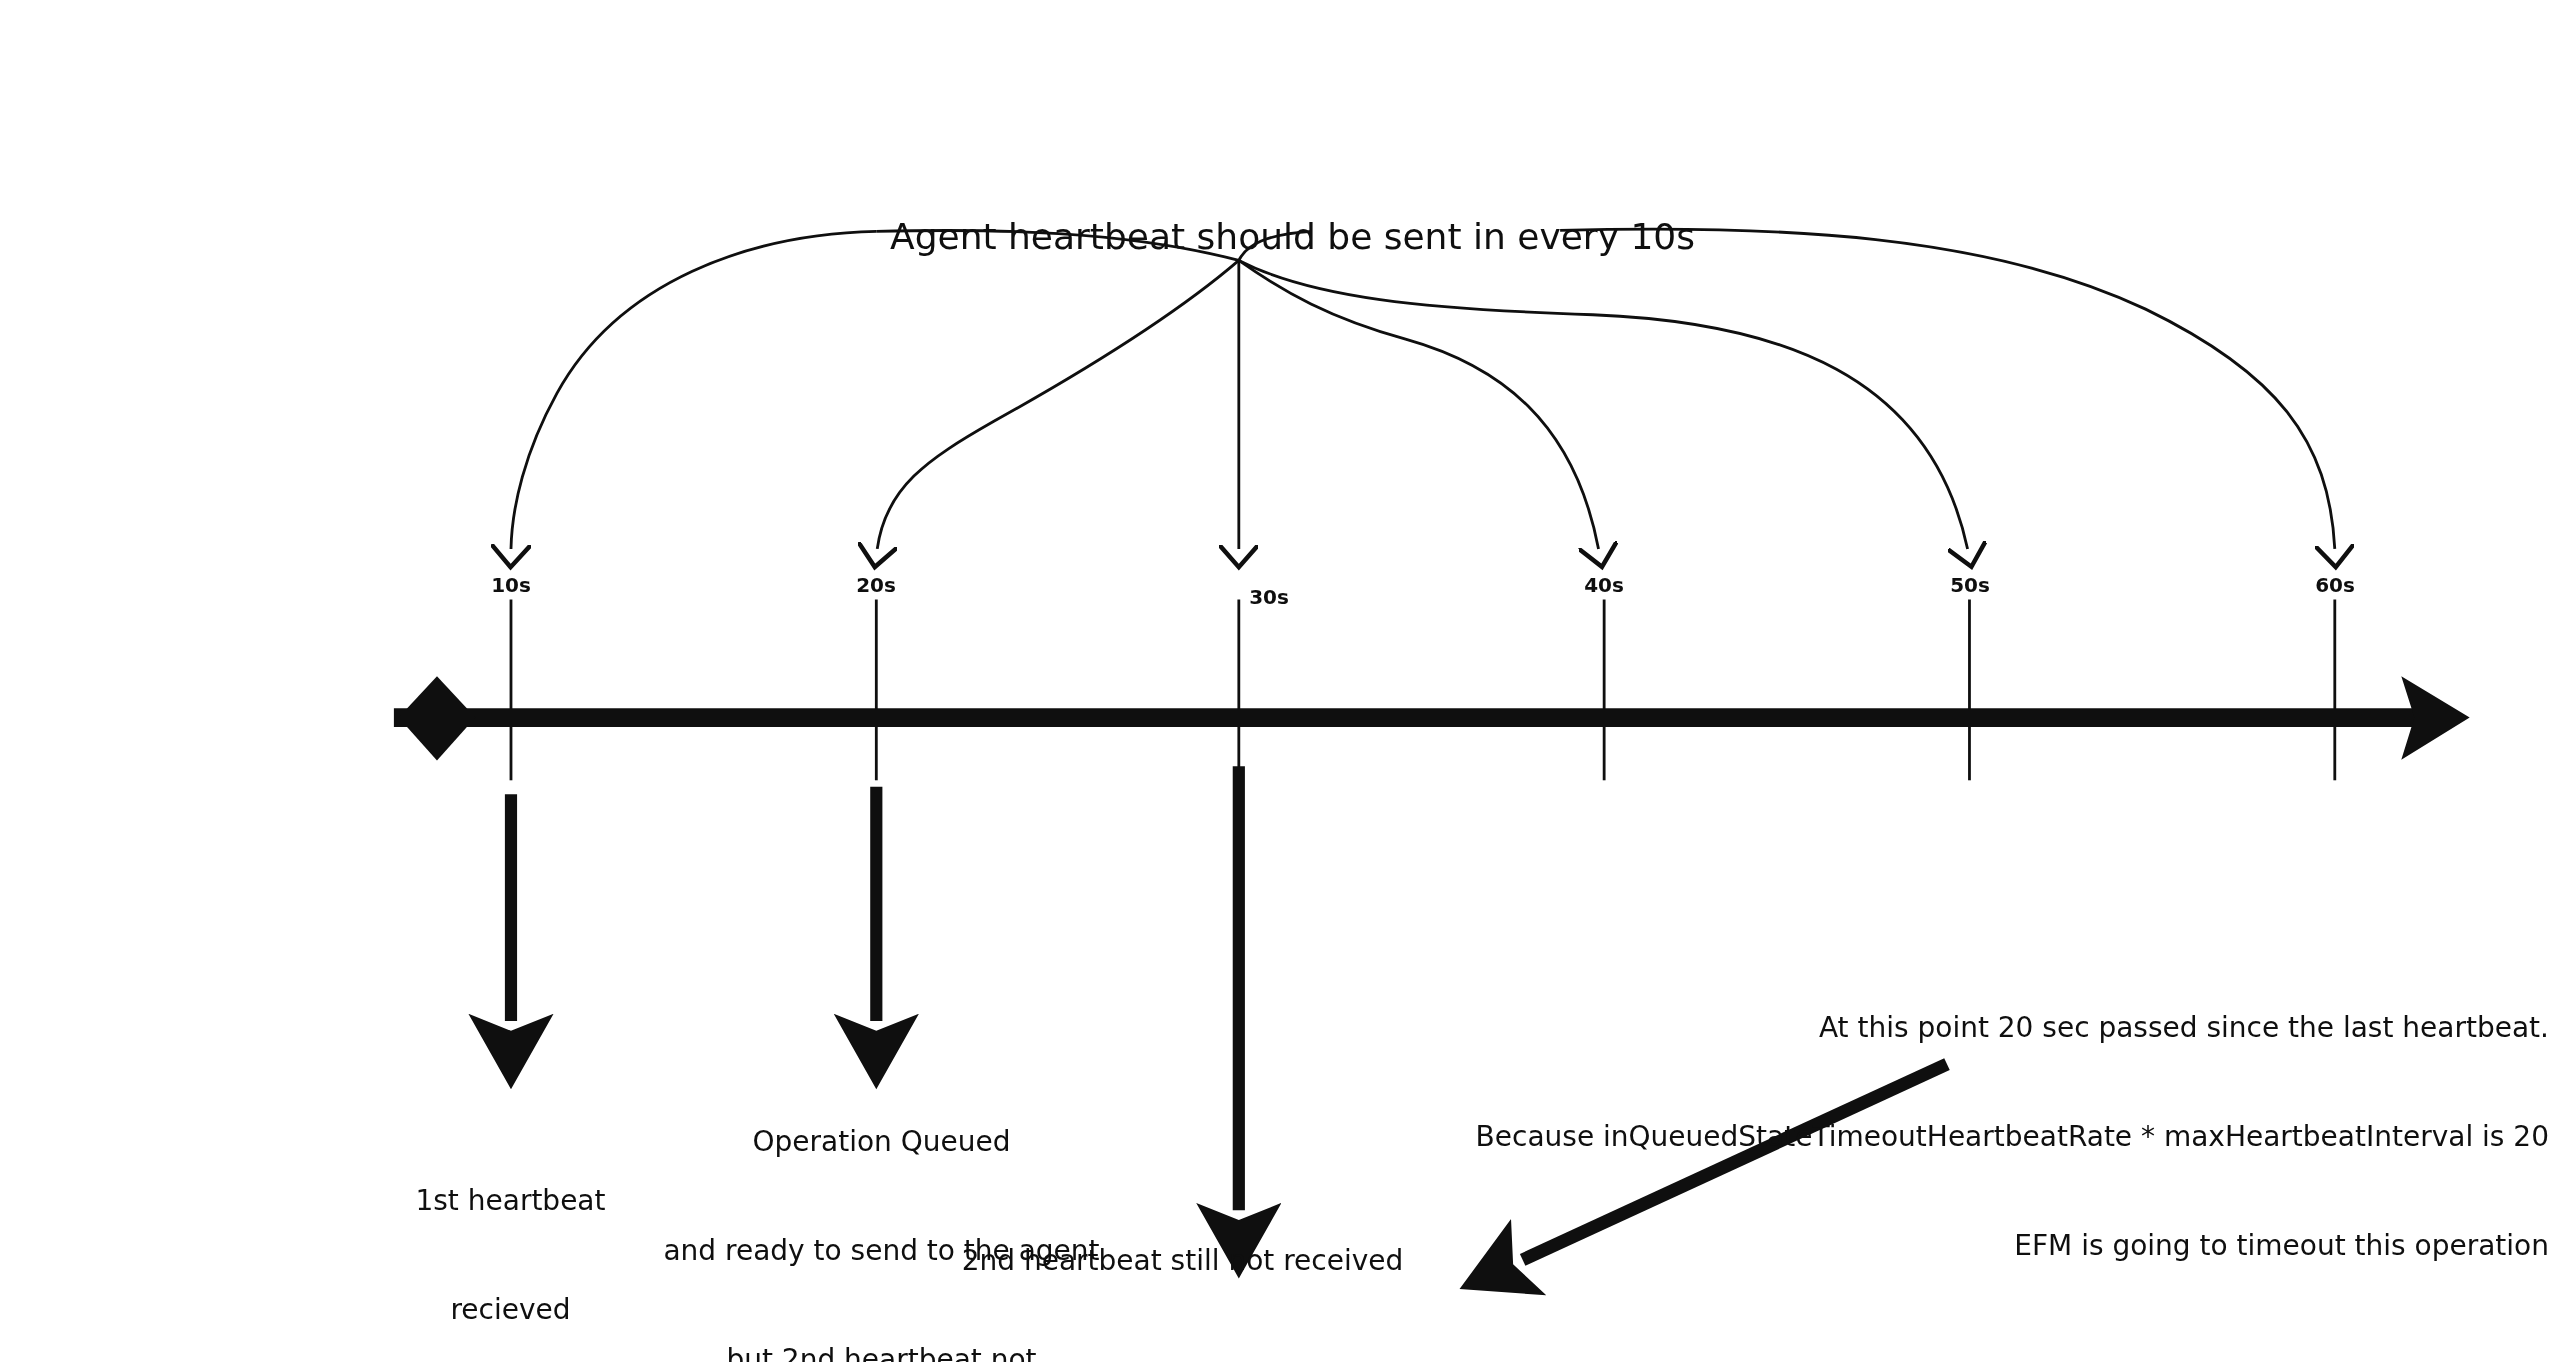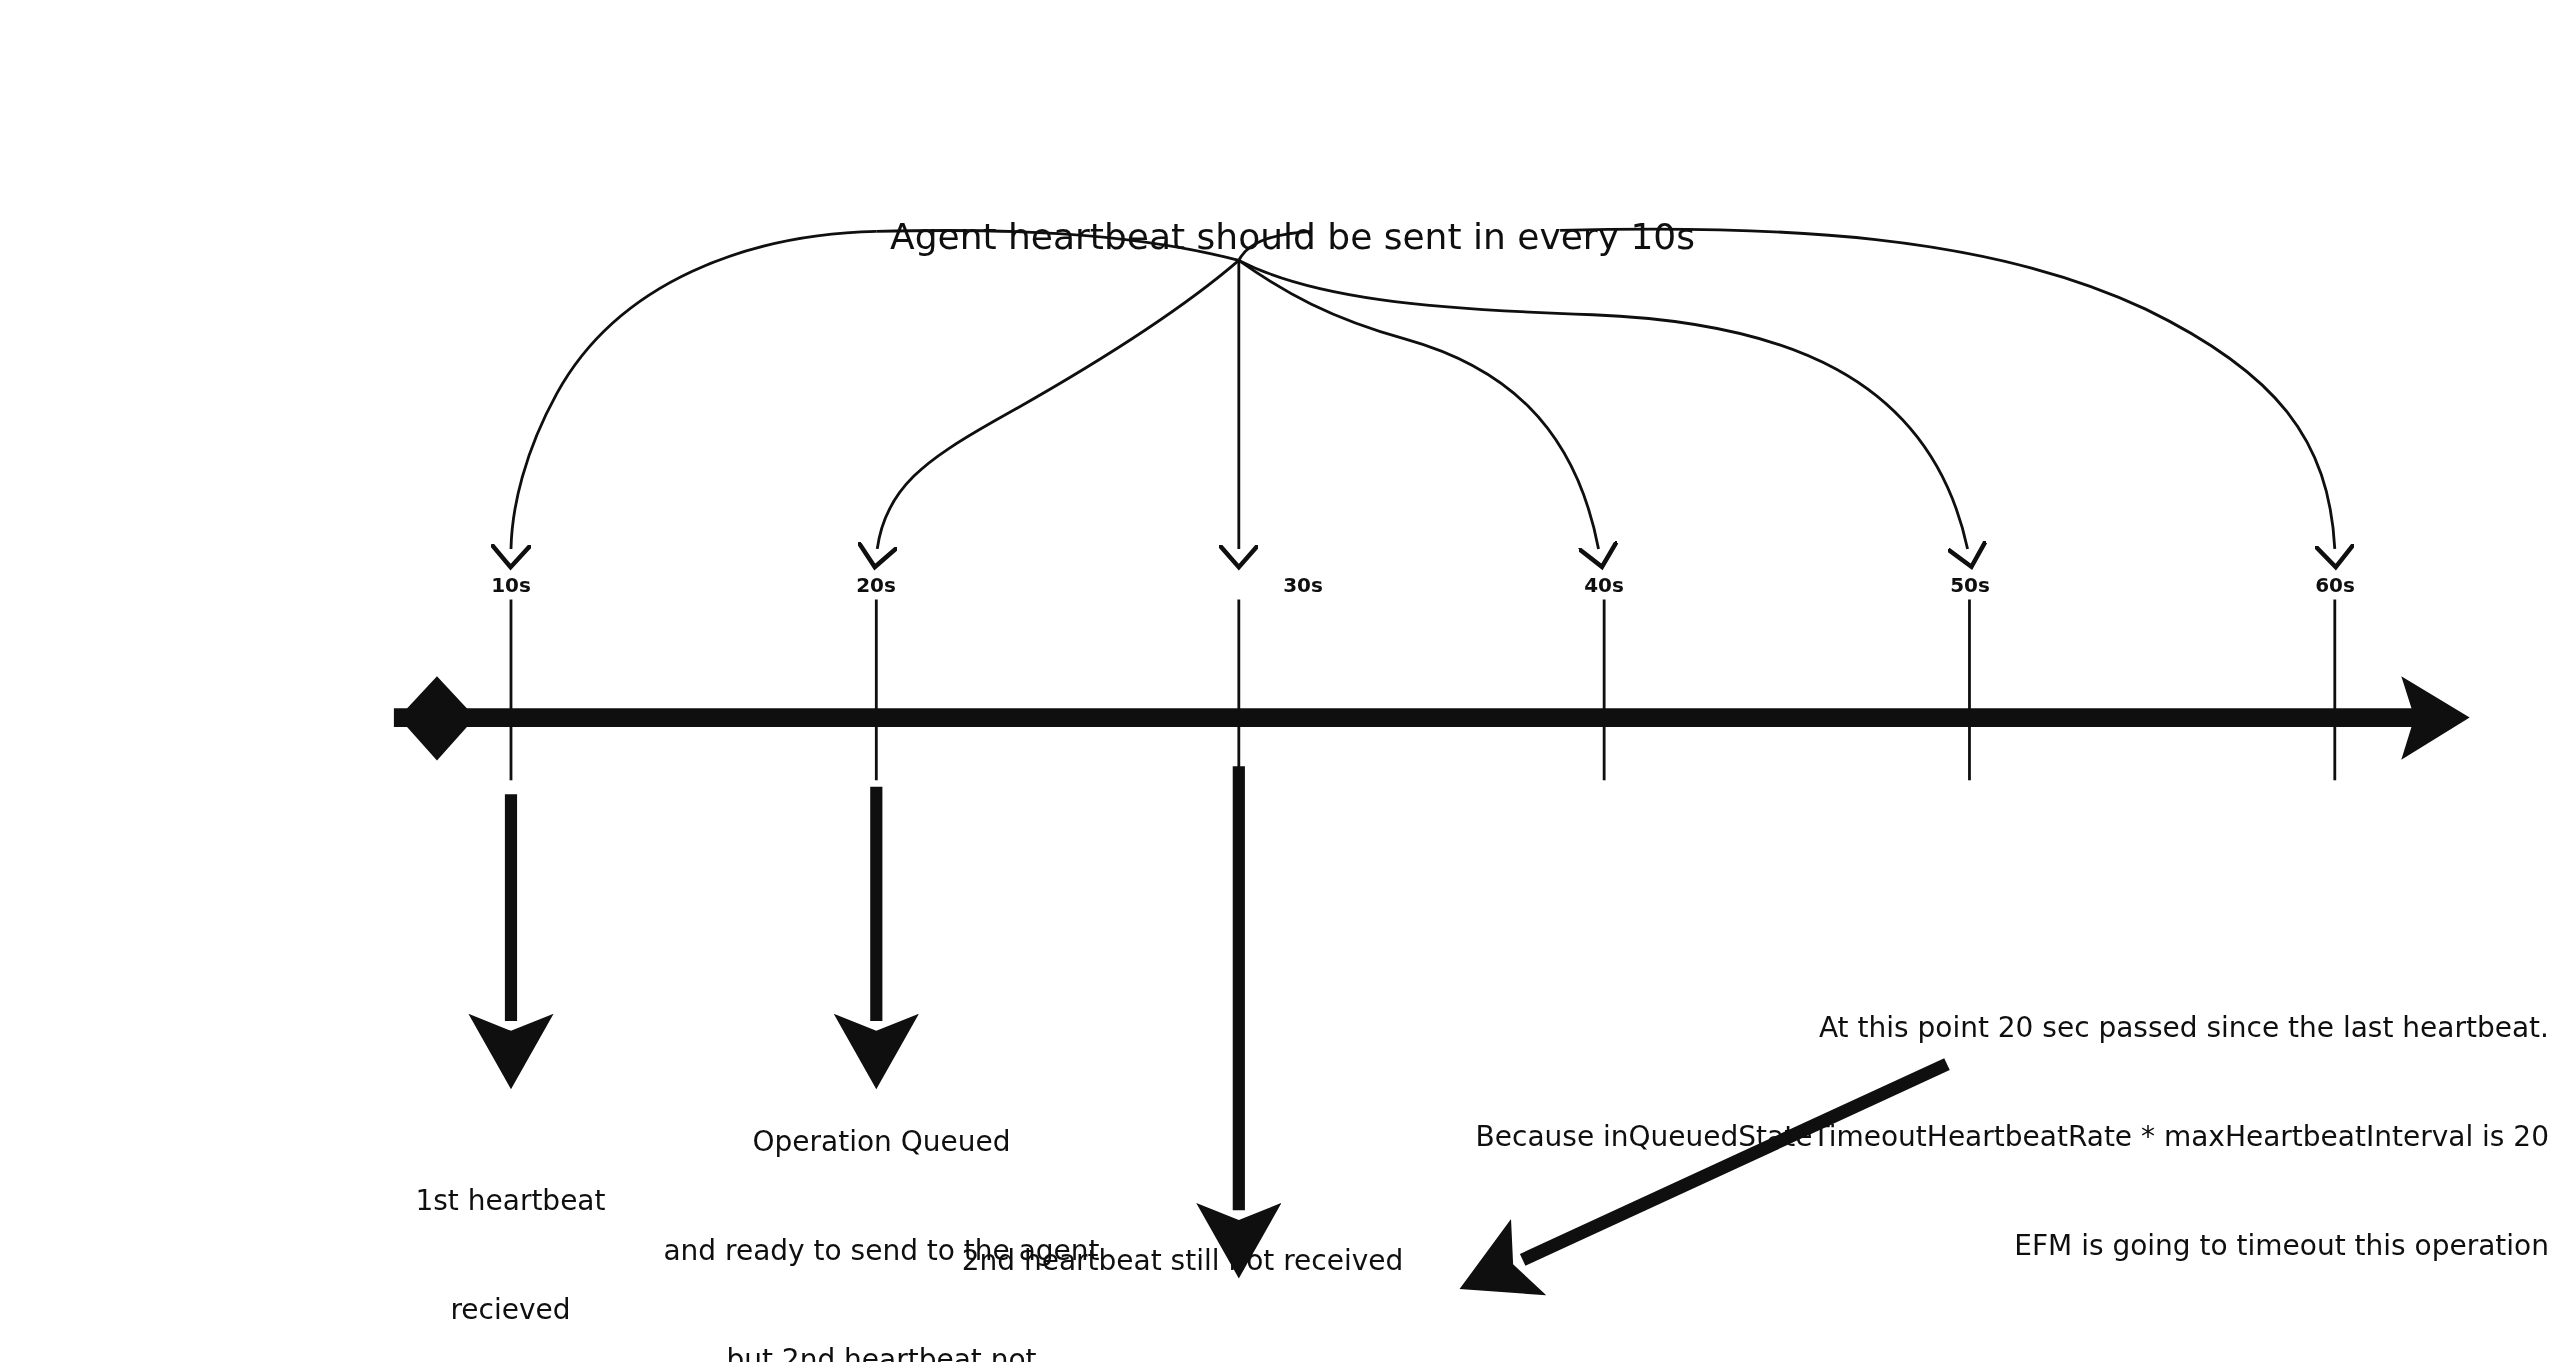--- a/index.html
+++ b/index.html
@@ -134,21 +134,21 @@
     <line x1="935" y1="840" x2="935" y2="1090" stroke="#0f0f0f" stroke-width="13" marker-end="url(#fat-arrow)"></line>
     <line x1="1322" y1="818" x2="1322" y2="1292" stroke="#0f0f0f" stroke-width="13" marker-end="url(#fat-arrow)"></line>
 
     <line x1="2078" y1="1136" x2="1625" y2="1345" stroke="#0f0f0f" stroke-width="14" marker-end="url(#fat-arrow-diag)"></line>
   </svg>
 
   <div class="txt hb-label">Agent heartbeat should be sent in every 10s</div>
 
   <div class="txt tick-label" style="left:436px;">10s</div>
   <div class="txt tick-label" style="left:801px;">20s</div>
-  <div class="txt tick-label" style="left:1228px;">30s</div>
+  <div class="txt tick-label" style="left:1194px;margin-top:12px;">30s</div>
   <div class="txt tick-label" style="left:1529px;">40s</div>
   <div class="txt tick-label" style="left:1895px;">50s</div>
   <div class="txt tick-label" style="left:2260px;">60s</div>
 
   <div class="txt note note-1">
     <div>1st heartbeat</div>
     <div>recieved</div>
   </div>
 
   <div class="txt note note-2">

